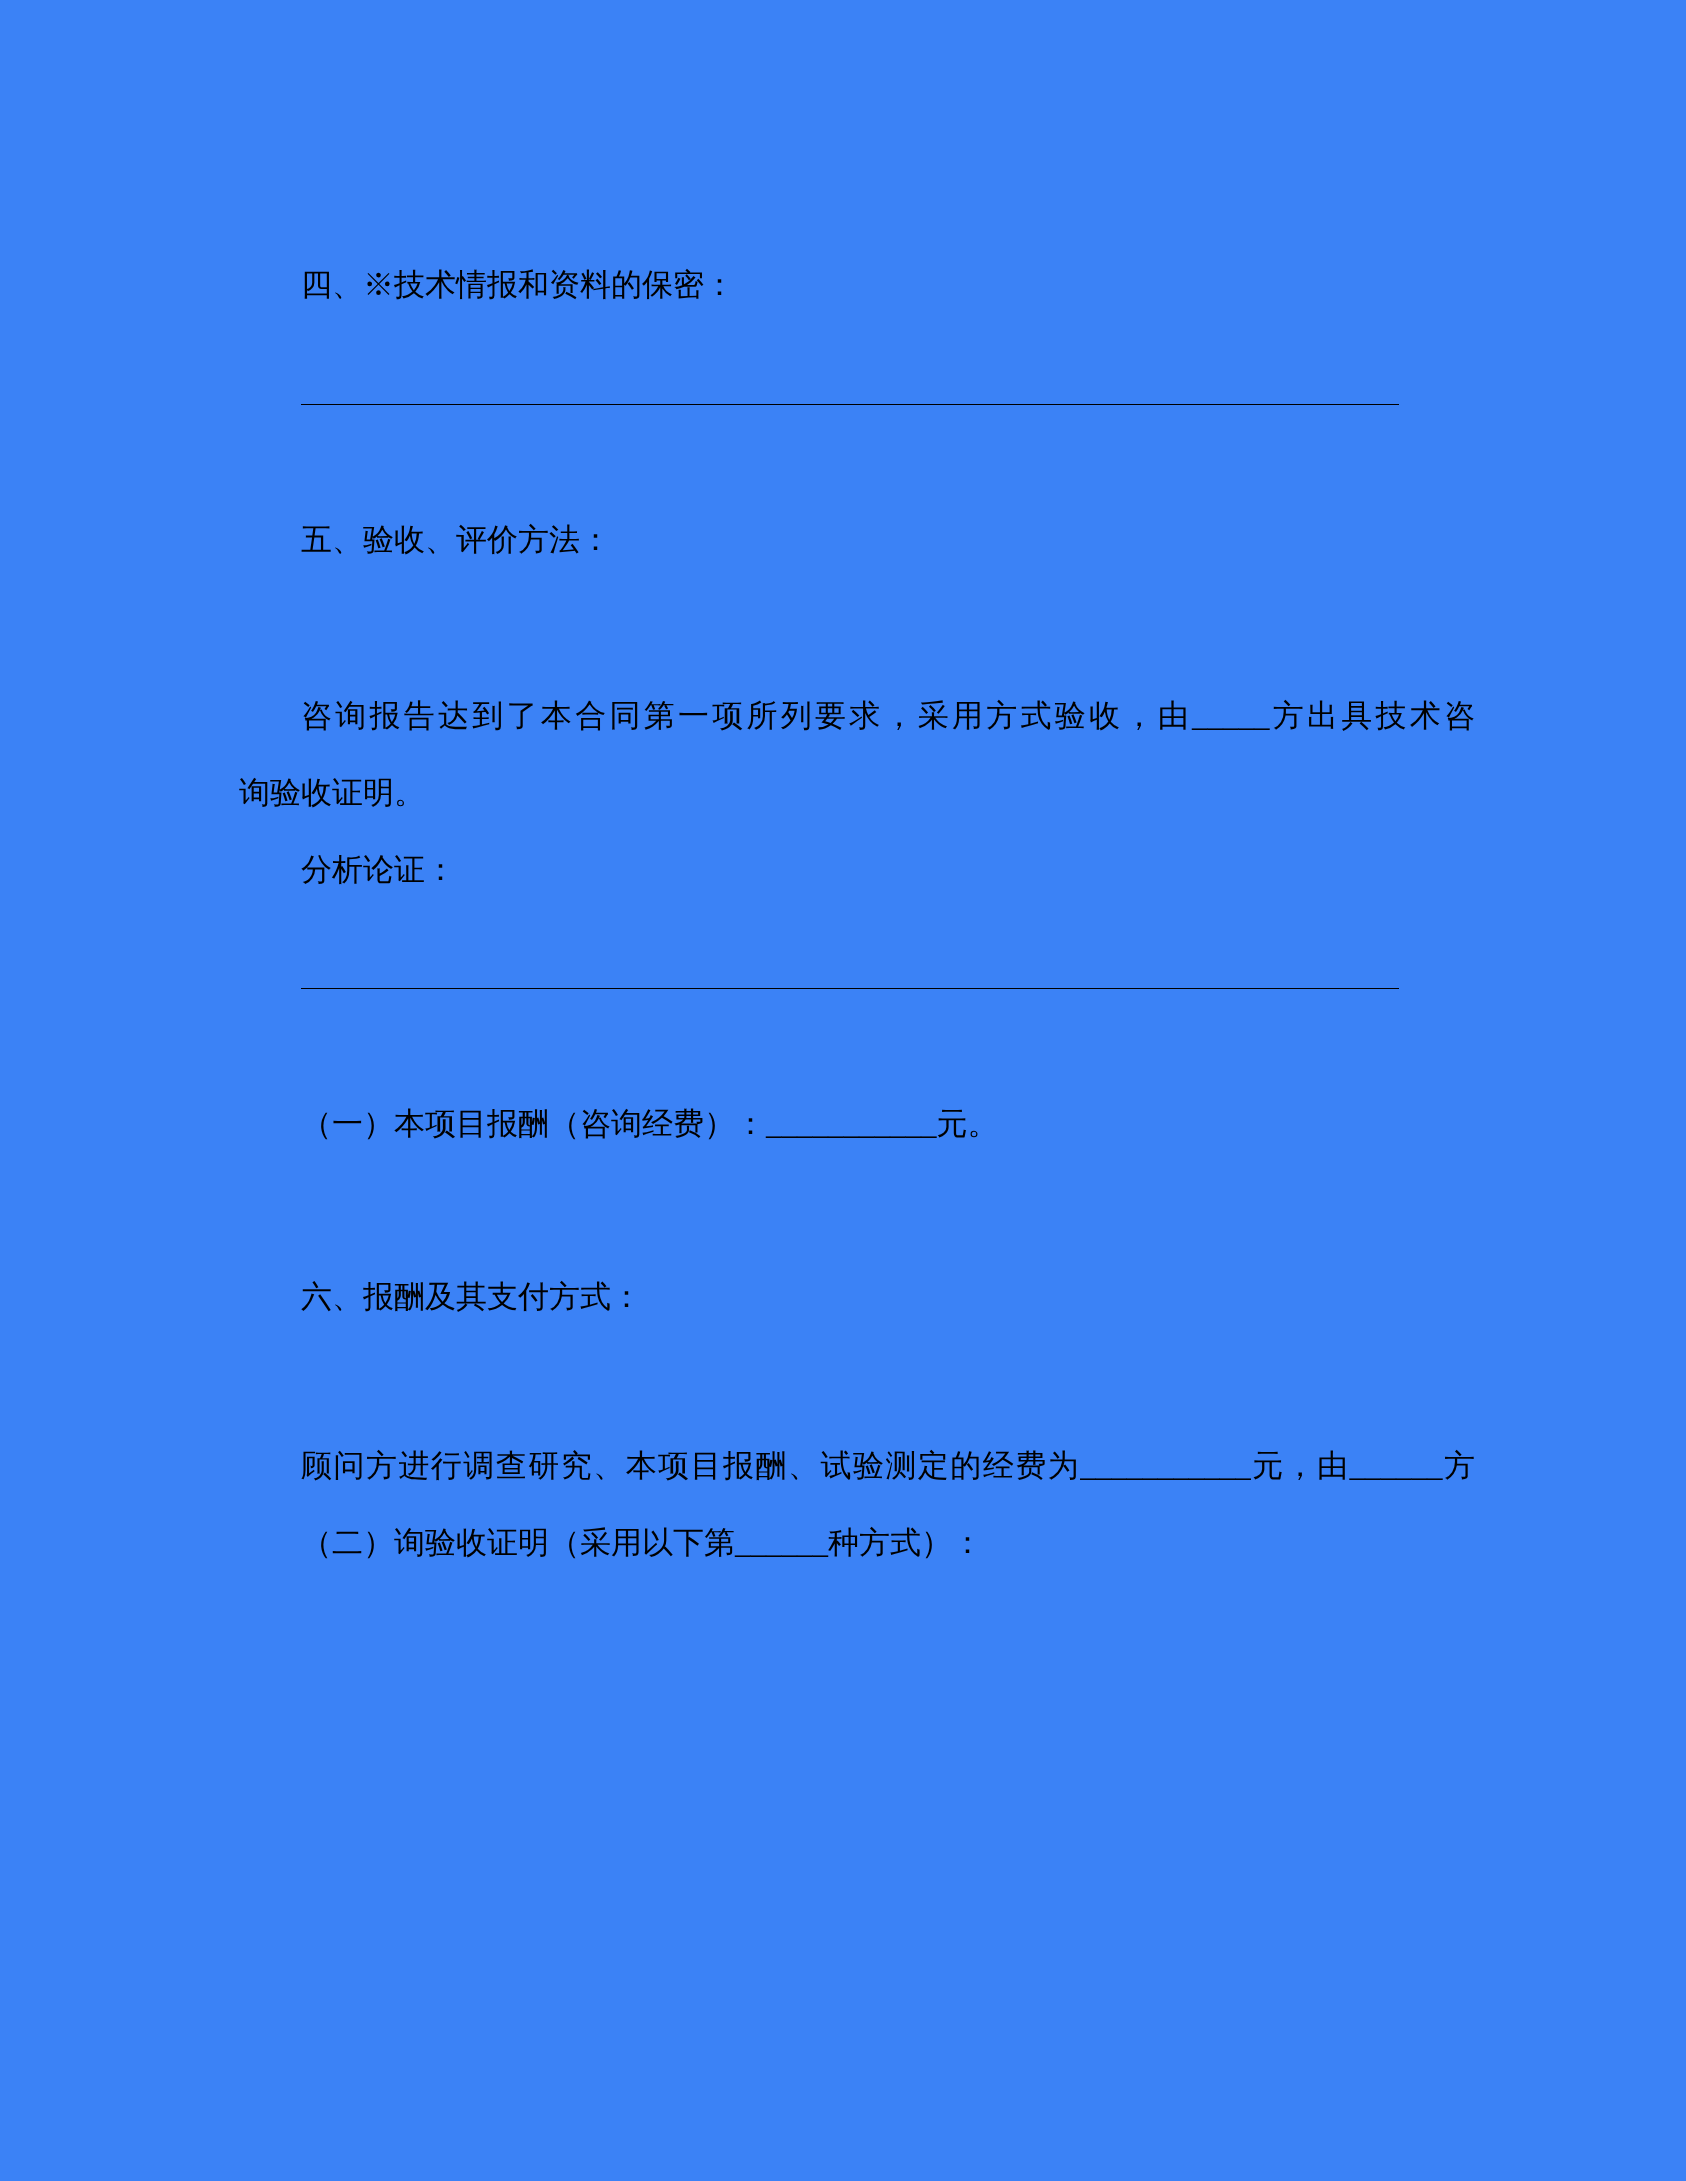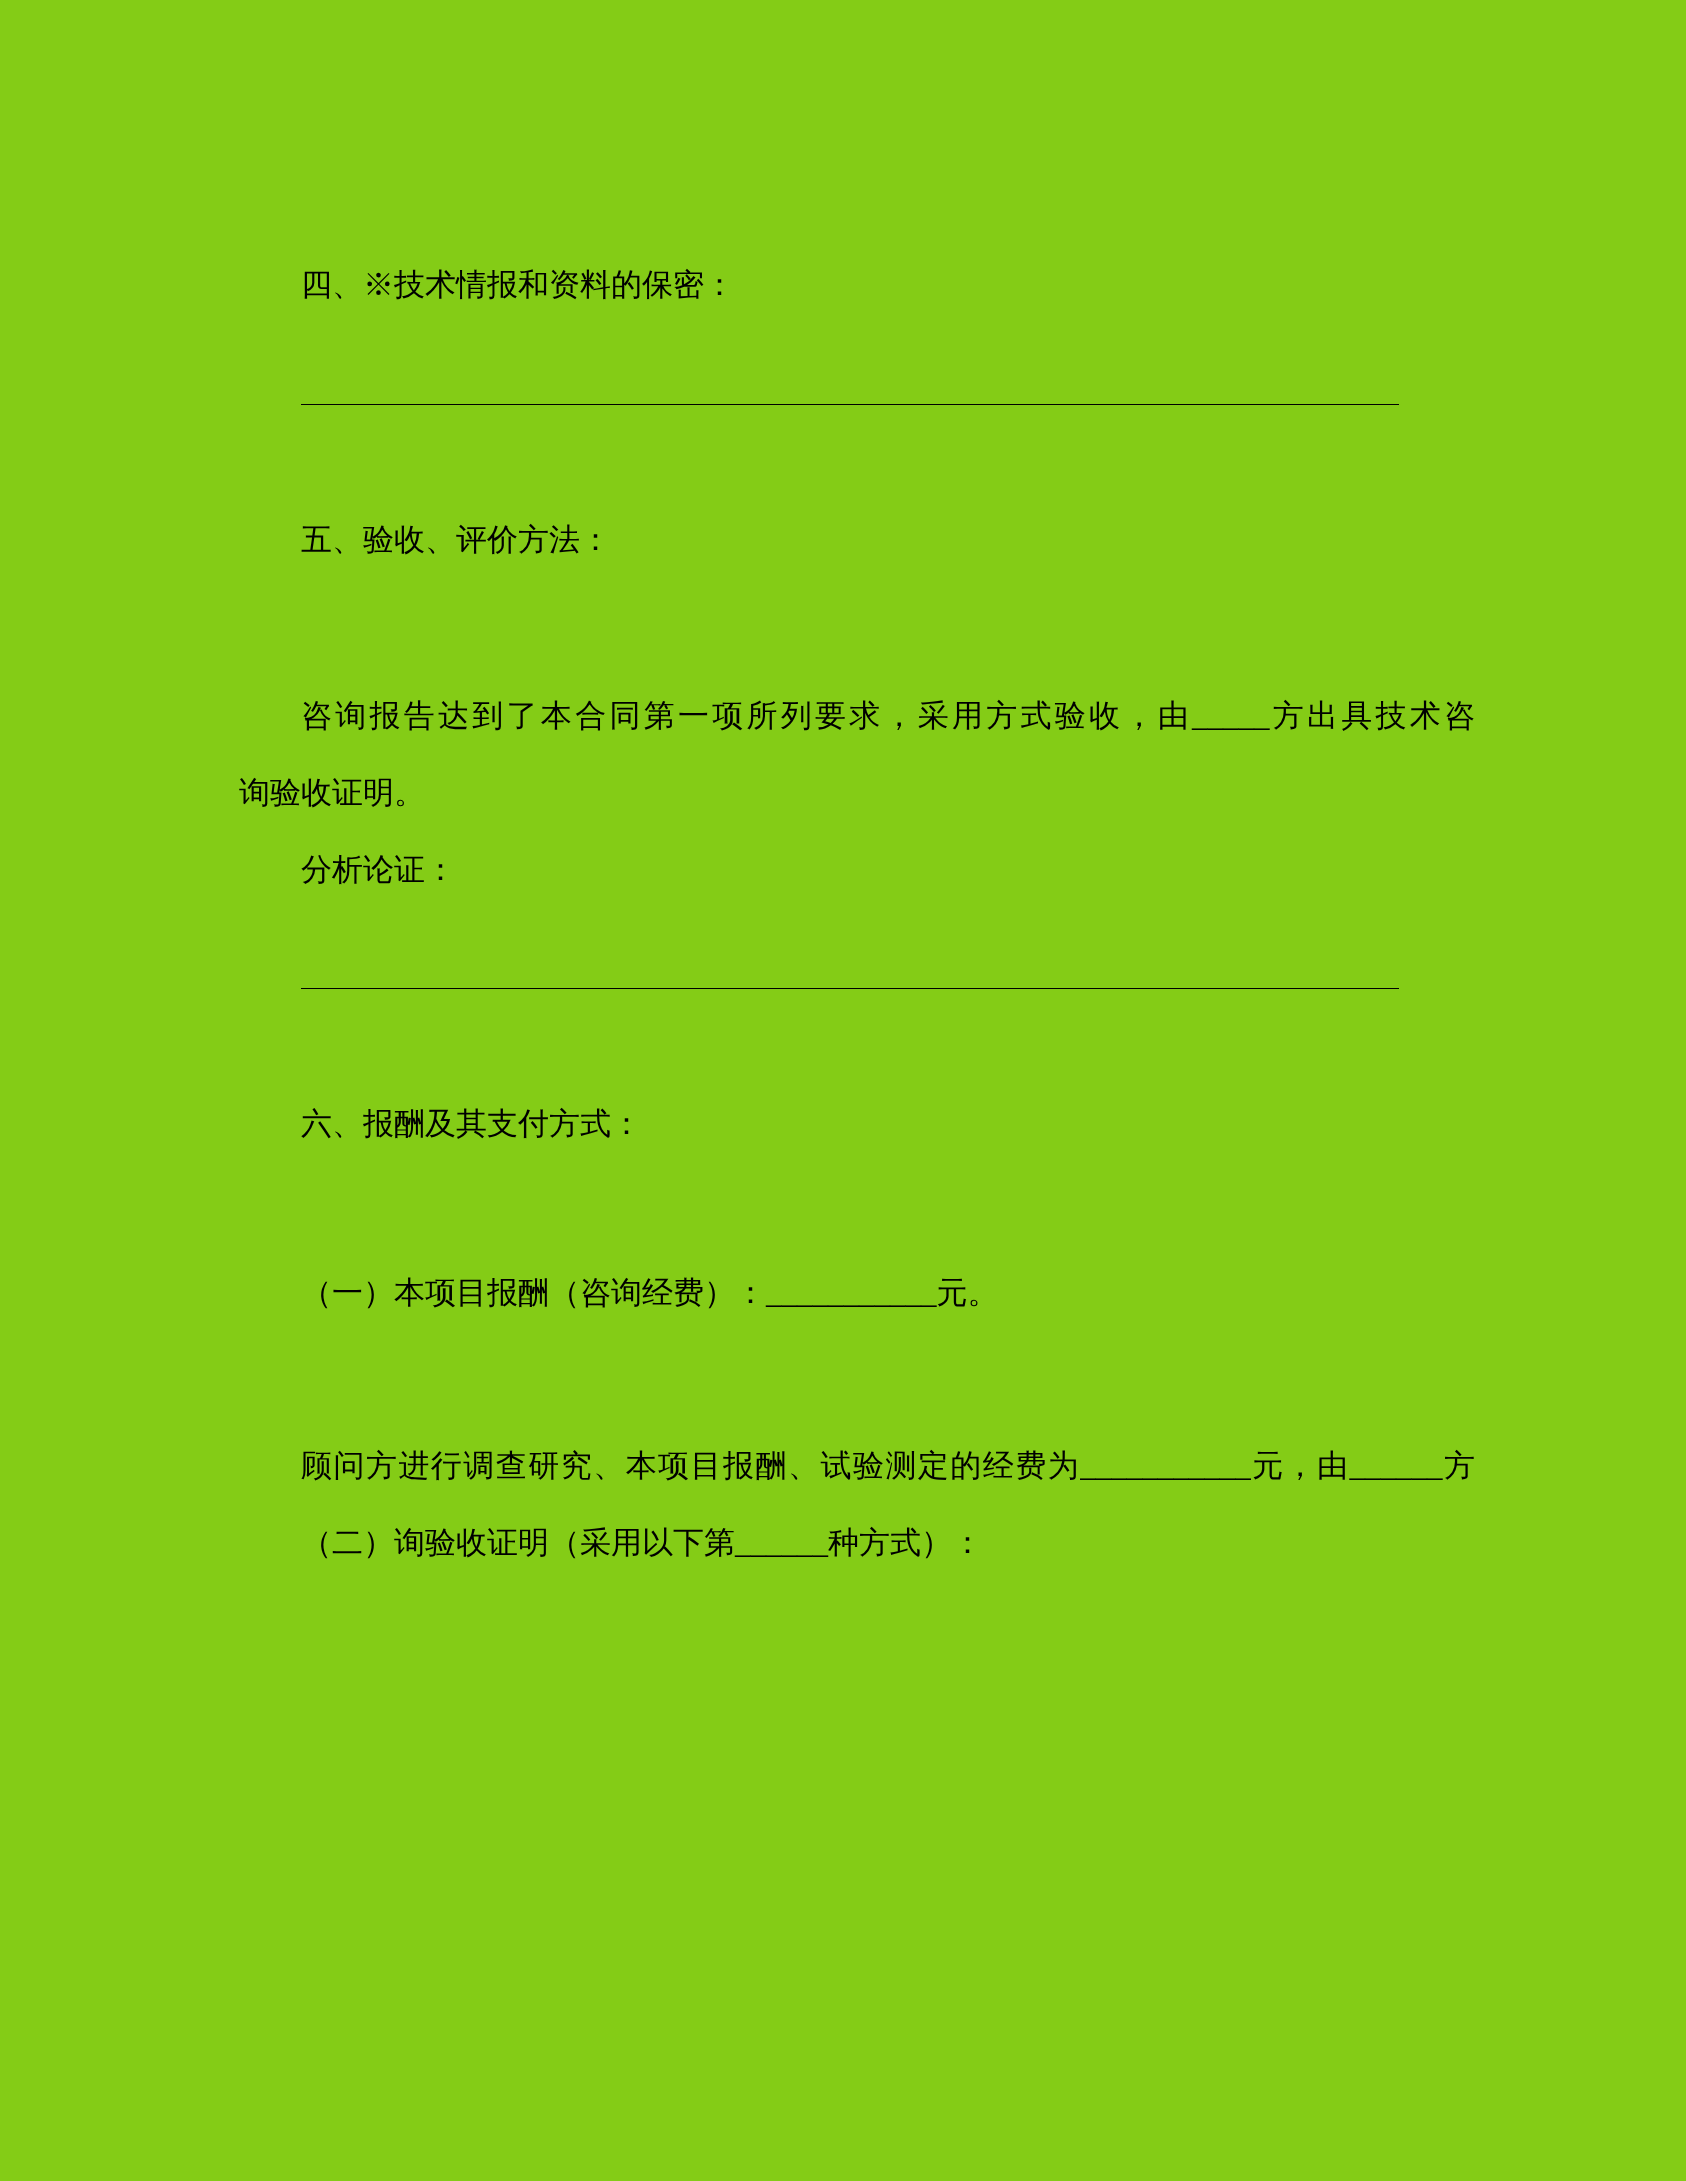--- a/index.html
+++ b/index.html
@@ -8,21 +8,21 @@
     height: 2182px;
     background: #ffffff;
     color: #000000;
     font-family: "Liberation Serif", "DejaVu Serif", serif;
   }
   .page {
     position: relative;
     width: 1686px;
     height: 2182px;
     overflow: hidden;
-    background: #84cc16;
+    background: #3b82f6;
   }
   .content {
     padding: 246px 211px 0 239px;
     font-size: 31px;
     line-height: 77px;
   }
   .line {
     line-height: 77px;
     min-height: 77px;
   }
@@ -59,23 +59,23 @@
 
     <div class="para mb-100">
       <div class="line indent stretch">咨询报告达到了本合同第一项所列要求，采用方式验收，由_____方出具技术咨</div>
       <div class="line">询验收证明。</div>
     </div>
 
     <div class="line indent mb-0">分析论证：</div>
 
     <div class="blank"></div>
 
+    <div class="line indent mb-104">（一）本项目报酬（咨询经费）：___________元。</div>
+
     <div class="line indent mb-100">六、报酬及其支付方式：</div>
-
-    <div class="line indent mb-104">（一）本项目报酬（咨询经费）：___________元。</div>
 
     <div class="para mb-104">
       <div class="line indent stretch">顾问方进行调查研究、本项目报酬、试验测定的经费为___________元，由______方</div>
     </div>
 
     <div class="line indent mb-0">（二）询验收证明（采用以下第______种方式）：</div>
 
   </div>
 </div>
 

